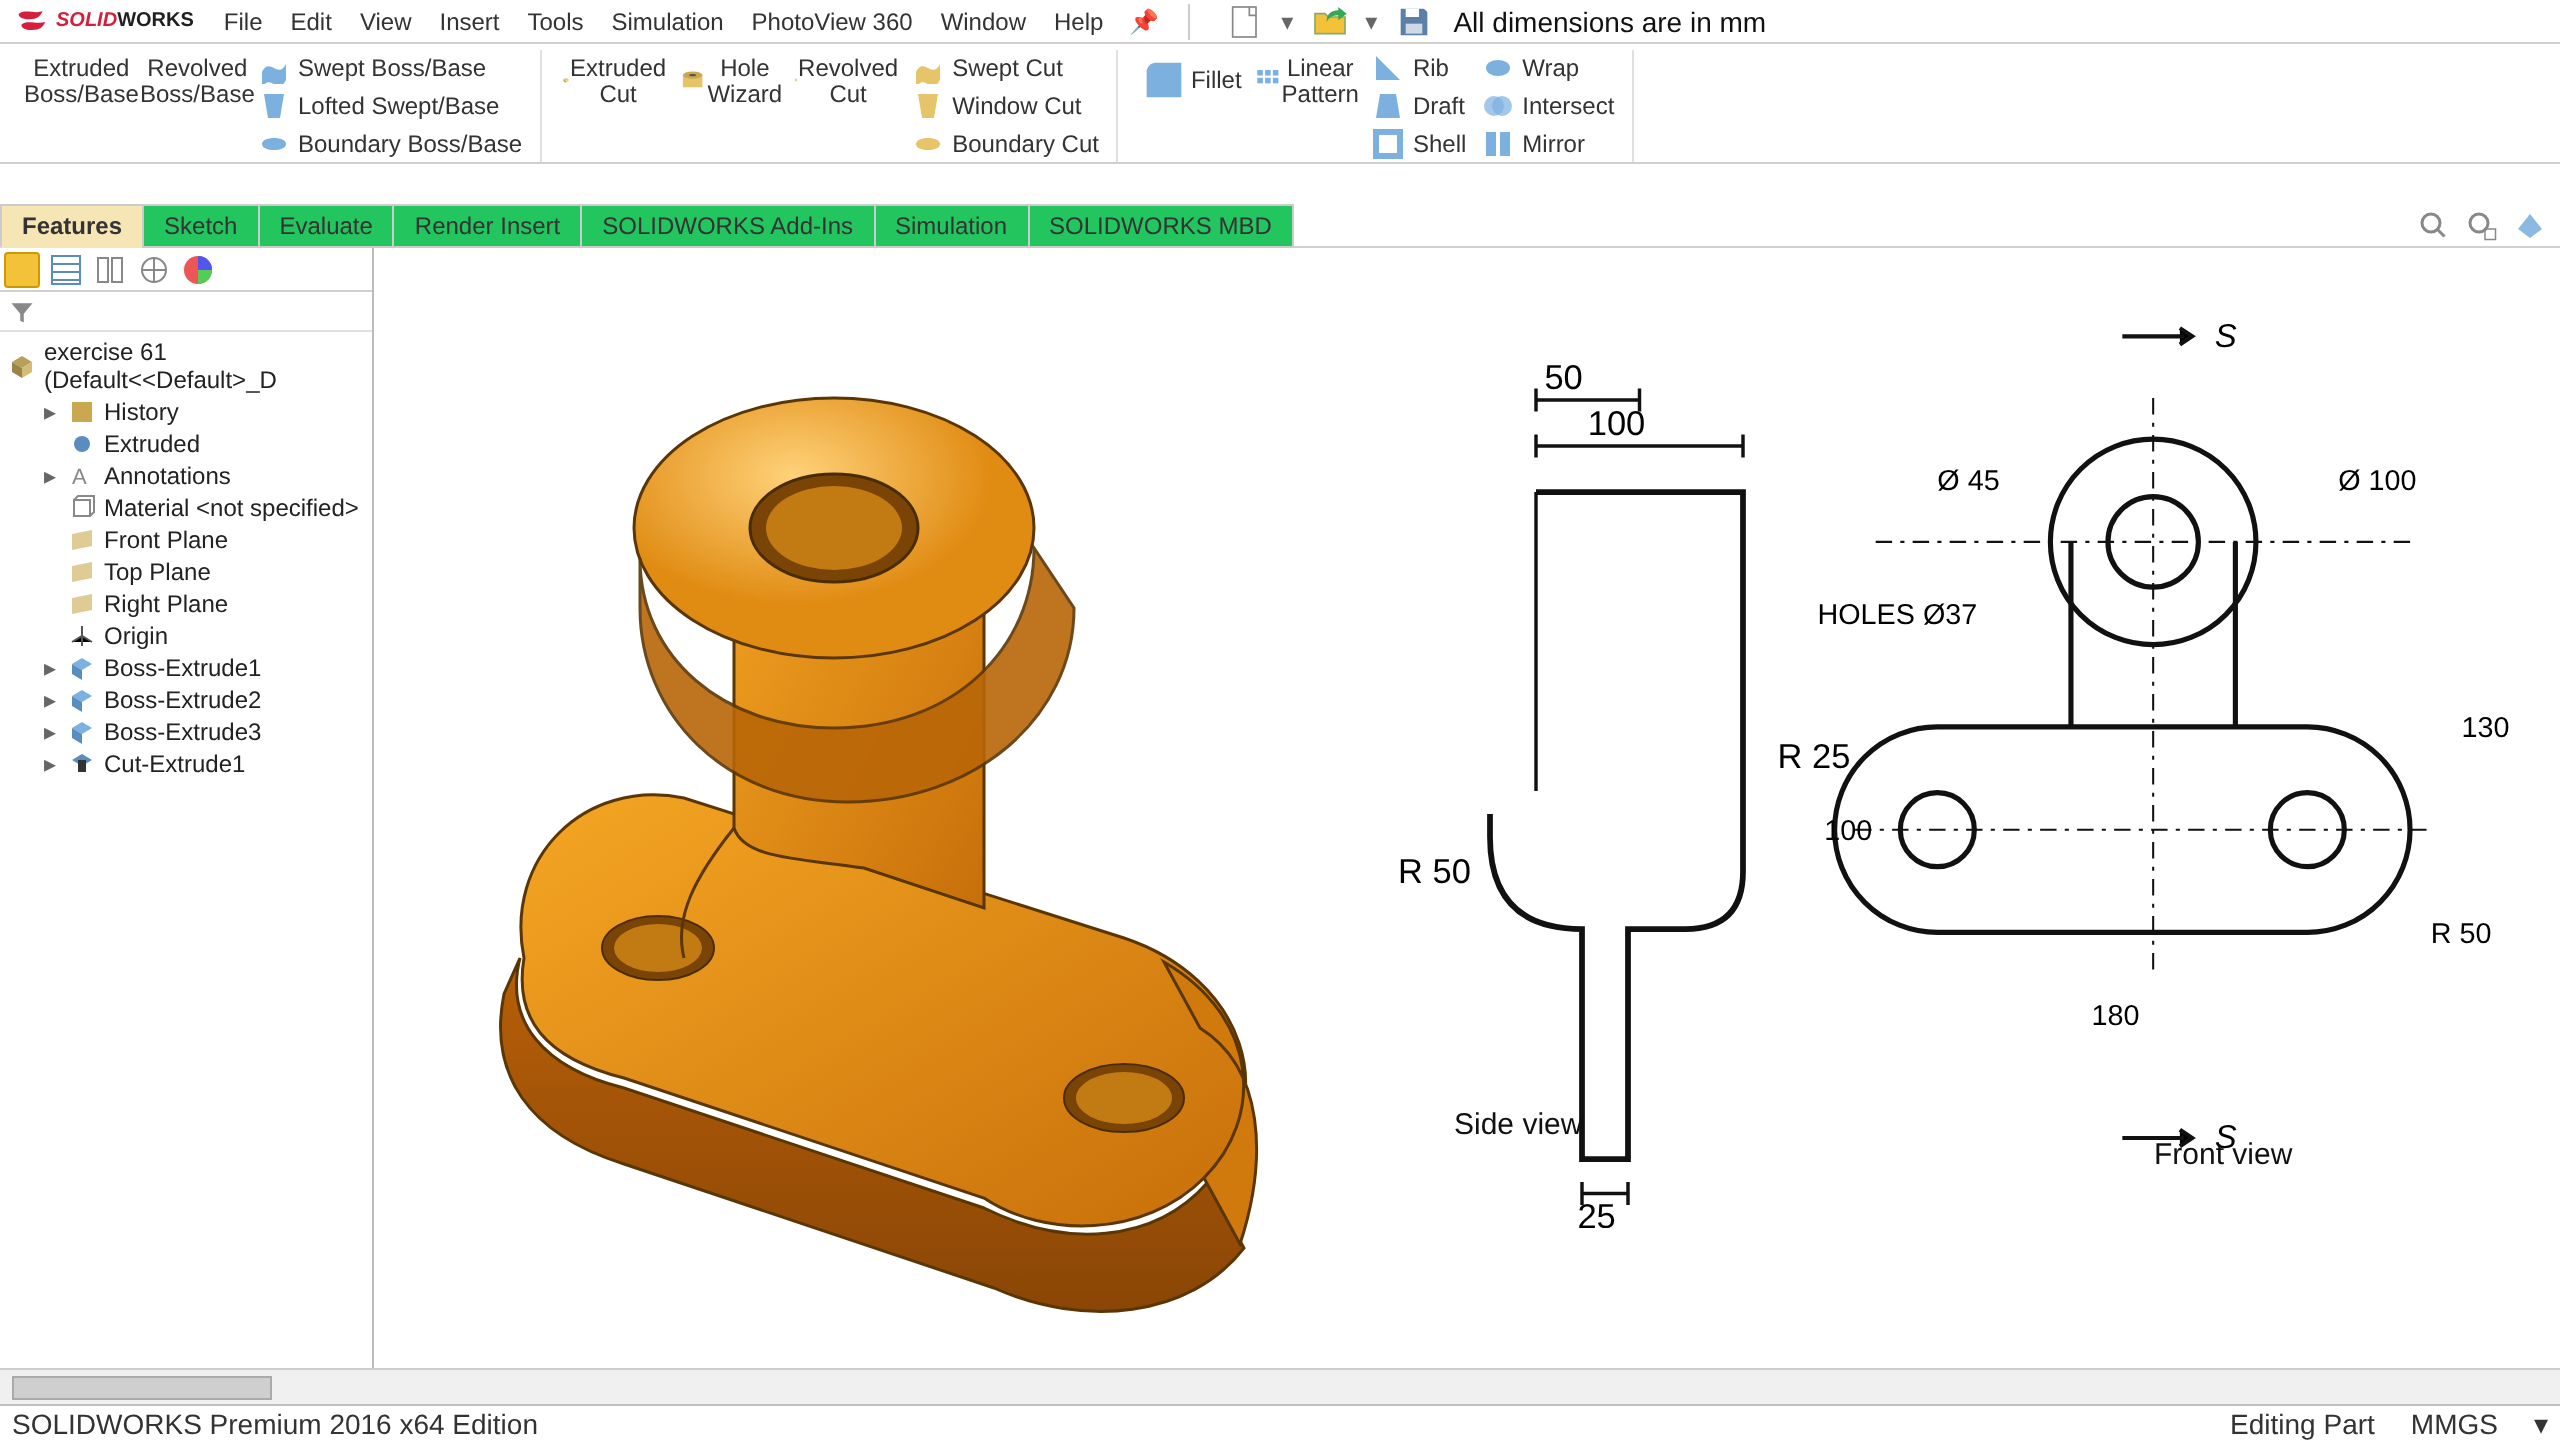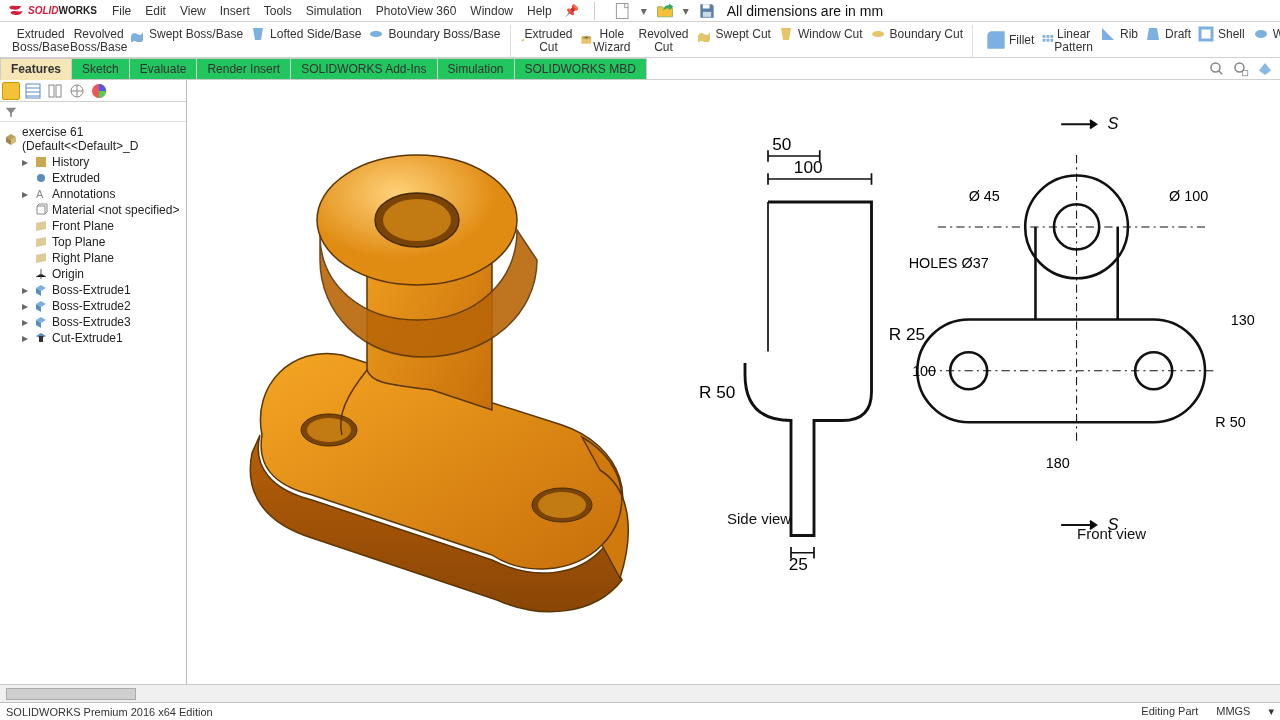--- a/index.html
+++ b/index.html
@@ -16,26 +16,26 @@
 .pin { color: #6aa0e2; padding: 0 6px; }
 .qat { display: flex; align-items: center; gap: 8px; padding: 0 10px; }
 .qat svg, .qat .qat-sep { width: 20px; height: 20px; }
 .note { font-size: 14px; color: #111; }
 
 
 .ribbon { display: flex; background: #fff; padding: 3px 4px 0; gap: 2px; border-bottom: 1px solid #d0d0d0; }
 .rgroup { display: flex; align-items: flex-start; gap: 2px; border-right: 1px solid #e0e0e0; padding: 0 6px; }
 .bigbtn { width: 56px; display: flex; align-items: center; padding: 2px; text-align: center; line-height: 1.1; color: #333; }
 .bigbtn .ic { width: 26px; height: 26px; margin-bottom: 2px; }
-.smallcol { display: flex; flex-direction: row; gap: 1px; }
+.smallcol { display: flex; flex-direction: column; gap: 1px; }
 .smallbtn { display: flex; align-items: center; gap: 4px; padding: 1px 3px; color: #333; white-space: nowrap; }
 .smallbtn .ic { width: 16px; height: 16px; flex: none; }
 
 
-.tabs { height: 22px; background: #fff; display: flex; align-items: center; border-bottom: 1px solid #d0d0d0; padding-left: 0; }
+.tabs { height: 22px; background: #fff; display: flex; align-items: center; border-bottom: 1px solid #d0d0d0; padding-left: 0; margin-top: 20px; }
 .tab { padding: 3px 10px; border: 1px solid #ccc; background: #22c55e; color: #333; margin-right: -1px; }
 .tab.active { background: #f7e6b5; border-bottom-color: #f7e6b5; font-weight: 600; }
 .tabs-right { margin-left: auto; display:flex; padding-right:6px; gap:6px;}
 .tabs-right svg { width:18px; height:18px; }
 
 
 .body { flex: 1; display: flex; min-height: 0; }
 .sidebar { width: 187px; border-right: 1px solid #bcbcbc; background: #fff; display: flex; flex-direction: column; }
 .sidetabs { height: 22px; display: flex; align-items: center; padding: 2px; gap: 4px; border-bottom:1px solid #d0d0d0;}
 .sidetabs .ic { width:18px; height:18px;}
@@ -48,21 +48,21 @@
 .node.l2 { padding-left: 20px; }
 
 .canvas { flex: 1; position: relative; background: #fff; }
 .model { position: absolute; left: 15px; top: 5px; width: 470px; height: 540px; }
 .draw-side { position:absolute; left: 490px; top: 30px; width: 320px; height: 460px; }
 .draw-front { position:absolute; left: 720px; top: 5px; width: 370px; height: 510px; }
 .label { position:absolute; font-size:15px; color:#111;}
 .scroll { height: 18px; background: #f0f0f0; border-top:1px solid #ccc; display:flex; align-items:center;}
 .thumb { height:12px; width:130px; margin-left:6px; background:#cfcfcf; border:1px solid #aaa;}
 
-.status { height: 18px; background: #fff; border-top: 1px solid #c0c0c0; font-size: 11px; display: flex; align-items: center; padding: 0 6px; color:#333; }
+.status { height: 18px; background: #fff; border-top: 1px solid #c0c0c0; font-size: 14px; display: flex; align-items: center; padding: 0 6px; color:#333; }
 .status .stat-r { margin-left:auto; display:flex; gap:18px; }
 
 
 .ic svg { width: 100%; height: 100%; }
 </style>
 </head>
 <body>
 
 <div class="menubar">
   <div class="brand">
@@ -125,21 +125,21 @@
       <div class="smallbtn">
           <span class="ic"><svg viewBox="0 0 16 16">
               <path fill="#7bb0df" d="M2 10c4-8 8 4 12-4v8c-4 8-8-4-12 4z"></path>
             </svg></span>
           <span>Swept Boss/Base</span>
         </div>
       <div class="smallbtn">
           <span class="ic"><svg viewBox="0 0 16 16">
               <path fill="#7bb0df" d="M3 2h10l-2 12H5z"></path>
             </svg></span>
-          <span>Lofted Side/Base</span>
+          <span>Lofted Swept/Base</span>
         </div>
       <div class="smallbtn">
           <span class="ic"><svg viewBox="0 0 16 16">
               <path fill="#7bb0df" d="M2 8c0-4 12-4 12 0s-12 4-12 0z"></path>
             </svg></span>
           <span>Boundary Boss/Base</span>
         </div>
     </div>
   </div>
   <div class="rgroup">

